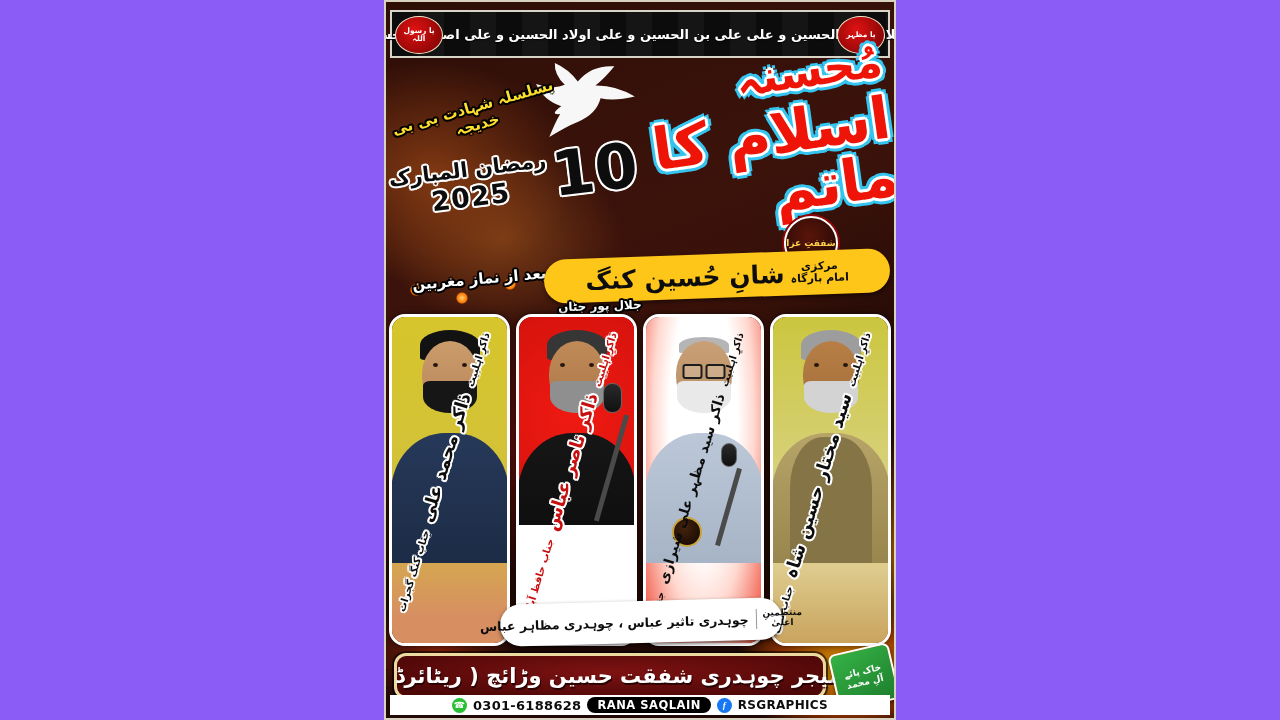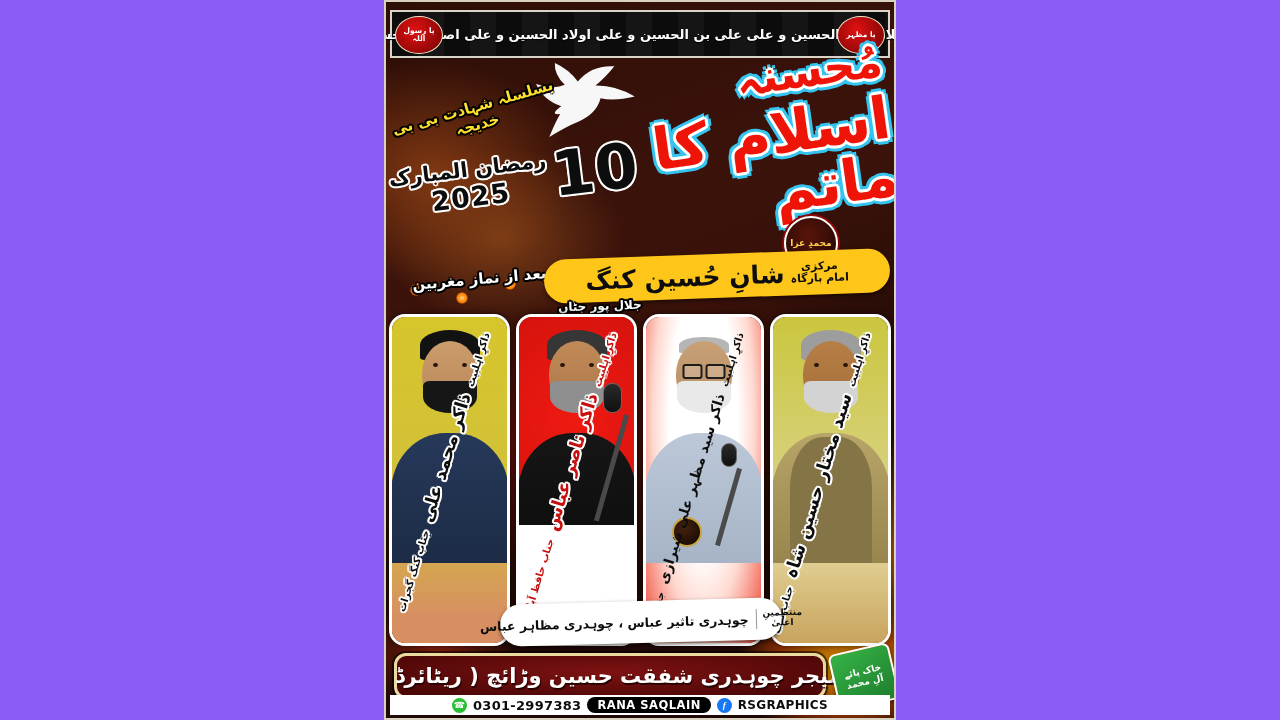--- a/index.html
+++ b/index.html
@@ -170,21 +170,21 @@
     </div>
 
     <div class="timenote ob">بعد از نماز مغربین</div>
 
     <div class="title stroke-title">
       <span class="l1">مُحسنہ</span>
       <span class="l2">اسلام کا ماتم</span>
     </div>
 
     <div class="majlis">
-      <span>محمدِ عزا</span>
+      <span>شفقتِ عزا</span>
     </div>
 
     <div class="venue">
       <div class="pre">
         <span>مرکزی</span>
         <span>امام بارگاہ</span>
       </div>
       <div class="big">شانِ حُسین کنگ</div>
     </div>
     <div class="city ob">جلال پور جٹاں</div>
@@ -282,20 +282,20 @@
     <div class="host">
       <span>میجر چوہدری شفقت حسین وڑائچ ( ریٹائرڈ )</span>
     </div>
     <div class="gbadge">
       <span>خاک پائے</span>
       <span>آلِ محمد</span>
     </div>
 
     <div class="footer">
       <div class="circle-ic wa">☎</div>
-      <div class="phone">0301-2997383</div>
+      <div class="phone">0301-6188628</div>
       <div class="pill">RANA SAQLAIN</div>
       <div class="circle-ic fb">f</div>
       <div class="social">RSGRAPHICS</div>
     </div>
 
   </div>
 </div>
 
 </body></html>

